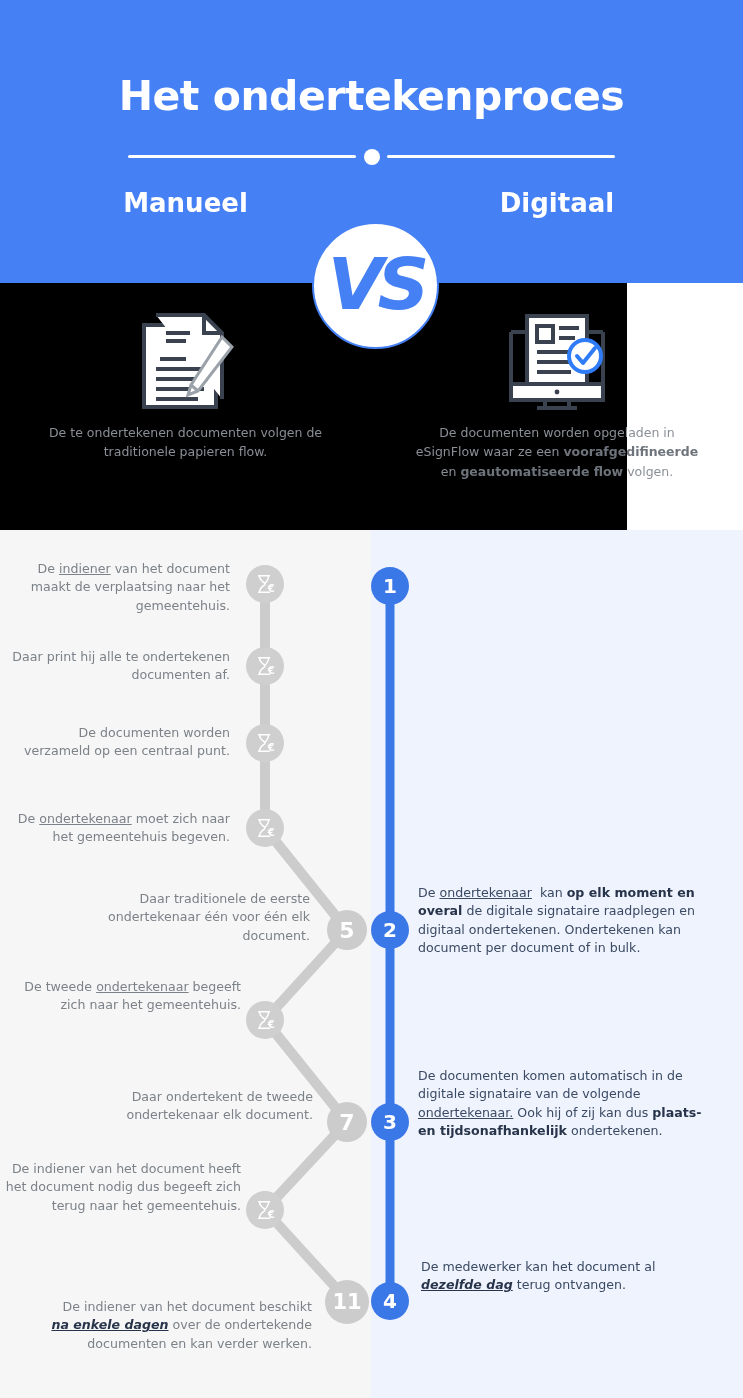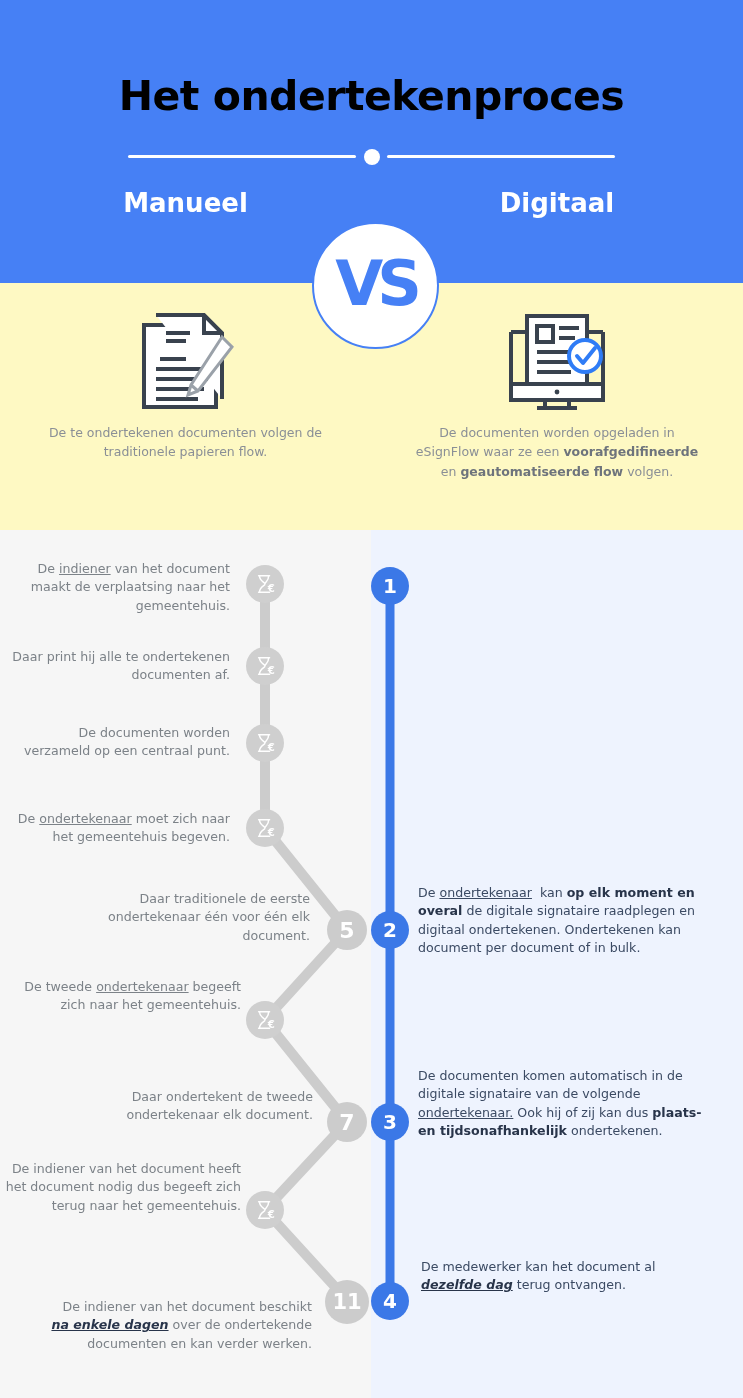--- a/index.html
+++ b/index.html
@@ -13,21 +13,21 @@
   .page { position:relative; width:743px; height:1398px; }
 
   
   .header {
     position:absolute; left:0; top:0; width:743px; height:283px;
     background:#4680F5;
   }
   .title {
     position:absolute; left:0; top:72px; width:743px;
     text-align:center;
-    color:#000000;
+    color:#ffffff;
     font-size:41px;
     font-weight:bold;
     letter-spacing:-0.5px;
   }
   .divider {
     position:absolute; left:128px; top:154px; width:487px; height:5px;
   }
   .divider .bar {
     position:absolute; top:1px; height:3px; background:#ffffff; border-radius:2px;
   }
@@ -49,30 +49,30 @@
   
   .vs-badge {
     position:absolute; left:312px; top:222px;
     width:127px; height:127px; border-radius:50%;
     background:#ffffff;
     border:2px solid #4680F5;
     display:flex; align-items:center; justify-content:center;
     z-index:20;
   }
   .vs-badge .vs-text {
-    font-size:62px; font-weight:bold; 
+    font-size:72px; font-weight:bold; font-style:italic;
     color:#4680F5; letter-spacing:-6px;
     line-height:1;
     transform:translateY(-2px);
   }
 
   
   .intro {
-    position:absolute; left:0; top:283px; width:743px; height:247px;
-    background:#fef9c3;
+    position:absolute; left:0; top:283px; width:627px; height:247px;
+    background:#000000;
   }
   .intro-col { position:absolute; top:0; width:371px; height:247px; }
   .intro-col.left { left:0; }
   .intro-col.right { left:371px; width:372px; }
   .intro-icon {
     position:absolute; left:0; width:100%; top:18px;
     display:flex; justify-content:center; align-items:center; height:120px;
   }
   .intro-caption {
     position:absolute; left:0; width:100%; top:140px;

